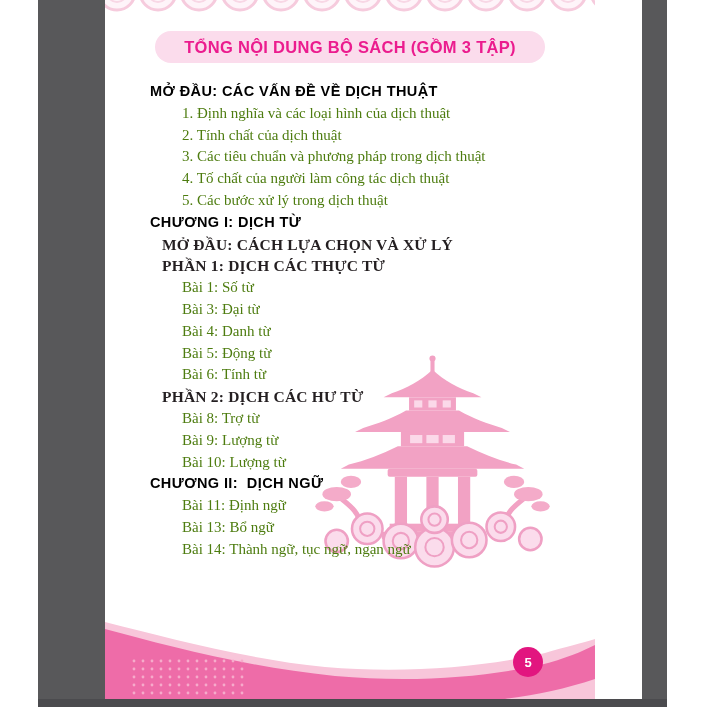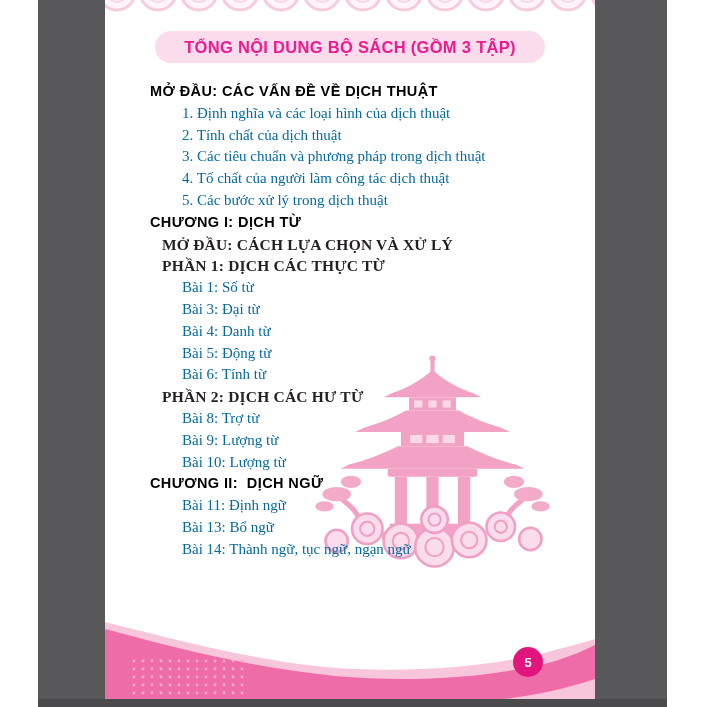--- a/index.html
+++ b/index.html
@@ -11,21 +11,21 @@
   .backdrop{
     position:absolute;left:38px;top:0;width:629px;height:707px;
     background:#58585a;
   }
   .bottom-strip{
     position:absolute;left:38px;top:699px;width:629px;height:8px;
     background:#4b4b4e;
   }
   .page{
     position:absolute;left:105px;top:0;width:490px;height:699px;
-    background:#ffffff;overflow:hidden;
+    background:#ffffff;overflow:hidden;padding-left:47px;
   }
   .scallops{position:absolute;left:0;top:0;width:490px;height:24px;z-index:1;}
   .title-box{
     position:absolute;left:50px;top:31px;width:390px;height:32px;
     background:#fbdcec;border-radius:16px;
     display:flex;align-items:center;justify-content:center;z-index:2;
   }
   .title-box span{
     color:#eb1c8e;font-weight:bold;font-size:16.5px;letter-spacing:.3px;
     font-family:"Liberation Sans", sans-serif;
@@ -36,21 +36,21 @@
   .toc-entry.chapter{
     margin-left:45px;font-family:"Liberation Sans", sans-serif;
     font-weight:bold;font-size:14.5px;color:#000000;letter-spacing:.4px;
   }
   .toc-entry.section{
     margin-left:57px;font-family:"Liberation Serif", serif;
     font-weight:bold;font-size:15.5px;color:#241f21;letter-spacing:.2px;
   }
   .toc-entry.lesson{
     margin-left:77px;font-family:"Liberation Serif", serif;
-    font-size:15px;color:#0369a1;
+    font-size:15px;color:#4d7c0f;
   }
   .waves{position:absolute;left:0;top:619px;width:490px;height:80px;z-index:3;}
   .badge{
     position:absolute;left:408px;top:647px;width:30px;height:30px;
     background:#e2157f;border-radius:50%;z-index:4;
     display:flex;align-items:center;justify-content:center;
   }
   .badge span{color:#ffffff;font-size:13px;font-weight:bold;}
 </style>
 </head>

